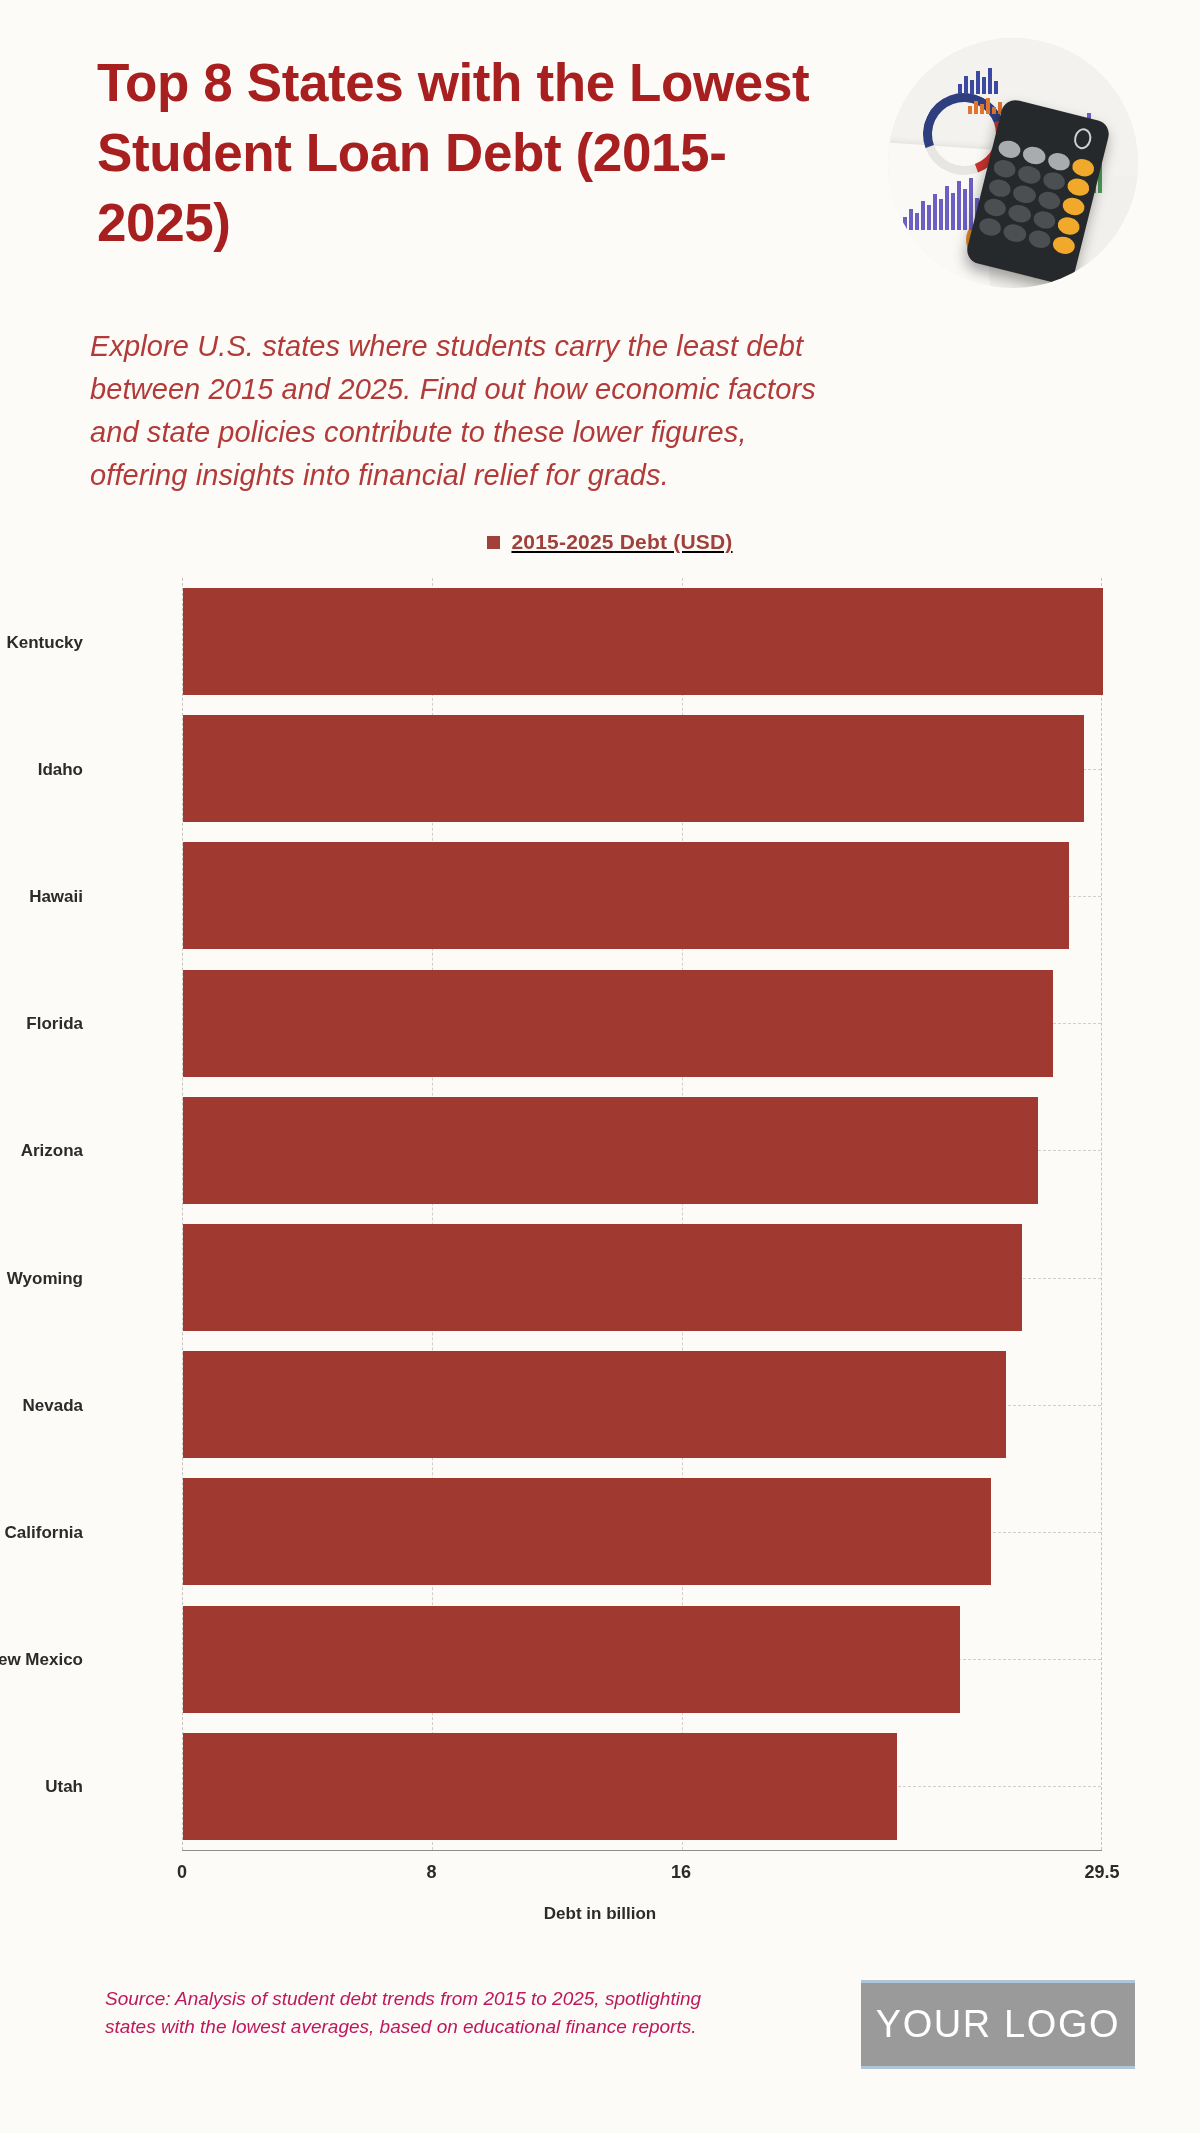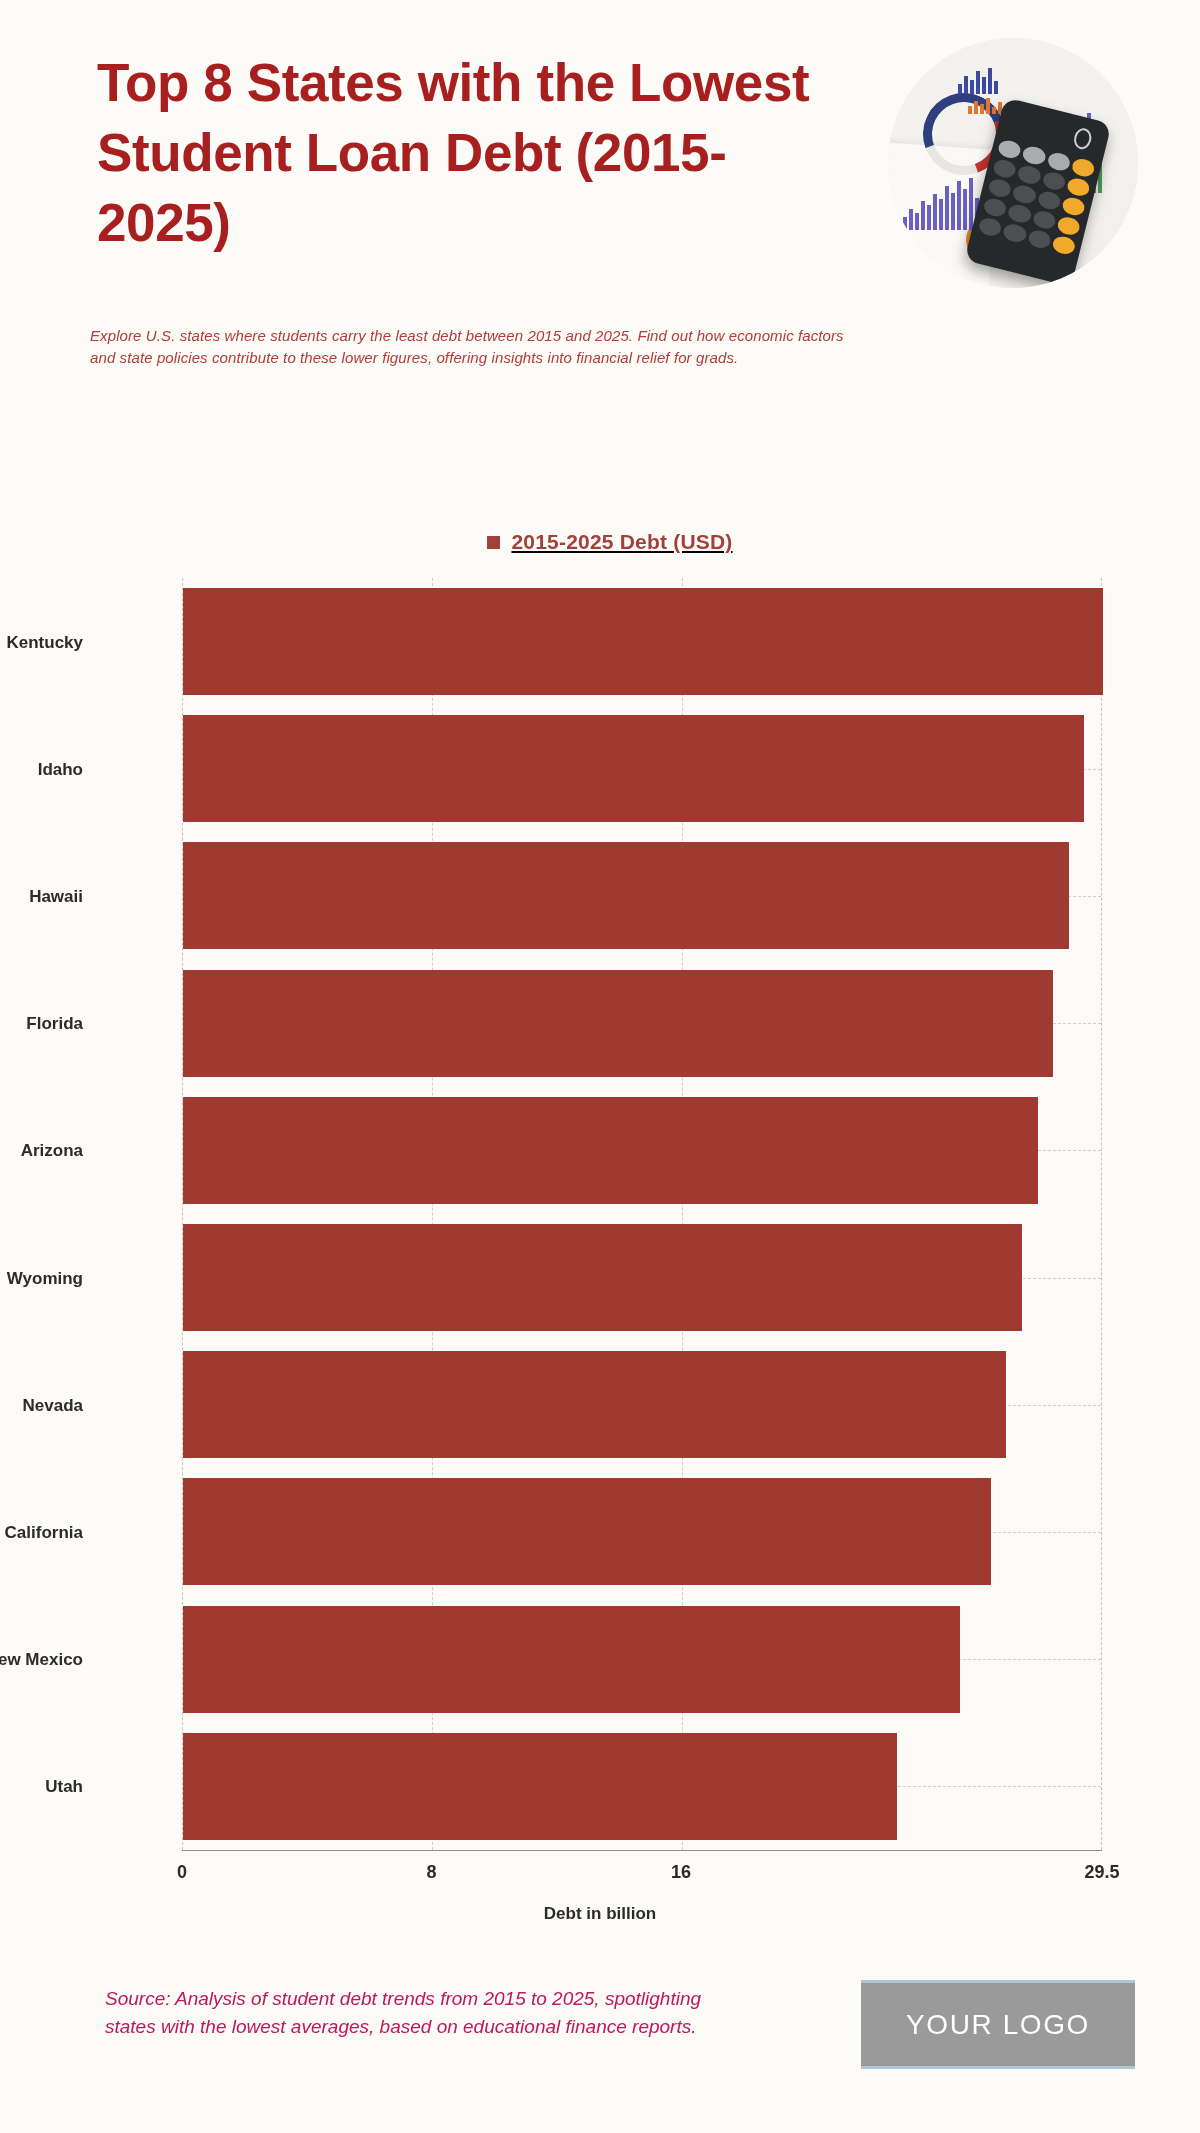--- a/index.html
+++ b/index.html
@@ -31,21 +31,21 @@
     line-height: 1.32;
     font-weight: 700;
     color: #A81F1F;
     letter-spacing: -0.4px;
   }
   .subtitle {
     position: absolute;
     left: 90px;
     top: 325px;
     width: 760px;
-    font-size: 15px;
+    font-size: 29px;
     line-height: 1.48;
     font-style: italic;
     font-weight: 400;
     color: #B23B39;
     letter-spacing: 0.1px;
   }
 
   
   .photo-circle {
     position: absolute;
@@ -283,21 +283,21 @@
     height: 83px;
     background: #9A9A9A;
     border-top: 3px solid #AFC6D8;
     border-bottom: 3px solid #AFC6D8;
     display: flex;
     align-items: center;
     justify-content: center;
   }
   .logo-text {
     color: #FFFFFF;
-    font-size: 28px;
+    font-size: 38px;
     font-weight: 400;
     letter-spacing: 1.6px;
   }
 </style>
 </head>
 <body>
 
 <div class="header">
   <div class="title">Top 8 States with the Lowest Student Loan Debt (2015-2025)</div>
   <div class="subtitle">Explore U.S. states where students carry the least debt between 2015 and 2025. Find out how economic factors and state policies contribute to these lower figures, offering insights into financial relief for grads.</div>

